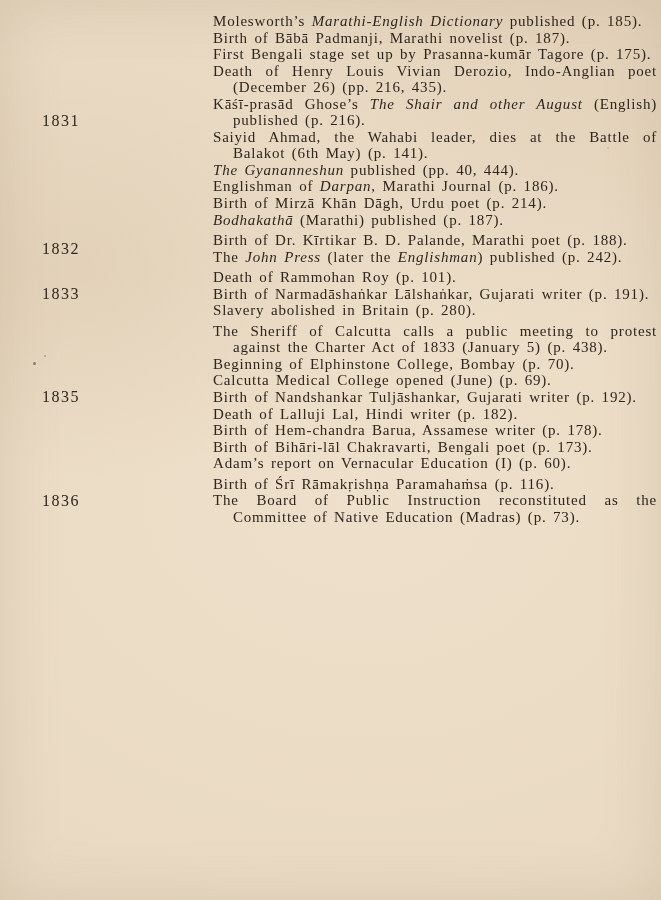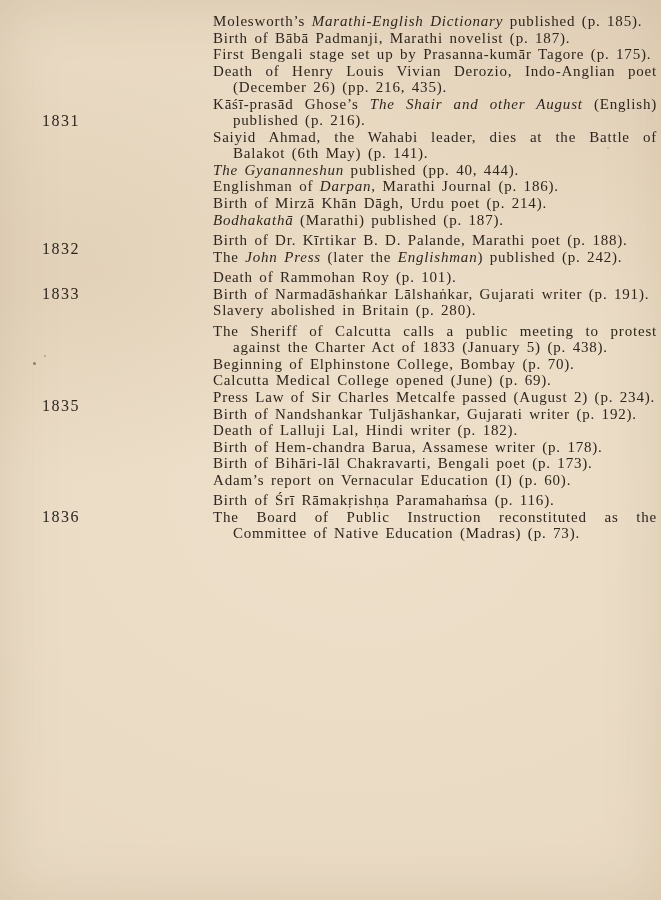--- a/index.html
+++ b/index.html
@@ -108,21 +108,20 @@
           <p class="entry"><span>Birth of Narmadāshaṅkar Lālshaṅkar, Gujarati writer (p.&nbsp;191).</span></p>
           <p class="entry"><span>Slavery abolished in Britain (p.&nbsp;280).</span></p>
         </div>
       </div>
       <div class="group">
         <div class="year-col"><span class="year">1835</span></div>
         <div class="events-col">
           <p class="entry"><span>The Sheriff of Calcutta calls a public meeting to protest against the Charter Act of 1833 (January 5) (p.&nbsp;438).</span></p>
           <p class="entry"><span>Beginning of Elphinstone College, Bombay (p.&nbsp;70).</span></p>
           <p class="entry"><span>Calcutta Medical College opened (June) (p.&nbsp;69).</span></p>
-          <p class="entry"><span>Press Law of Sir Charles Metcalfe passed (August 2) (p.&nbsp;234).</span></p>
           <p class="entry"><span>Birth of Nandshankar Tuljāshankar, Gujarati writer (p.&nbsp;192).</span></p>
           <p class="entry"><span>Death of Lalluji Lal, Hindi writer (p.&nbsp;182).</span></p>
           <p class="entry"><span>Birth of Hem-chandra Barua, Assamese writer (p.&nbsp;178).</span></p>
           <p class="entry"><span>Birth of Bihāri-lāl Chakravarti, Bengali poet (p.&nbsp;173).</span></p>
           <p class="entry"><span>Adam’s report on Vernacular Education (I) (p.&nbsp;60).</span></p>
         </div>
       </div>
       <div class="group">
         <div class="year-col"><span class="year">1836</span></div>
         <div class="events-col">

